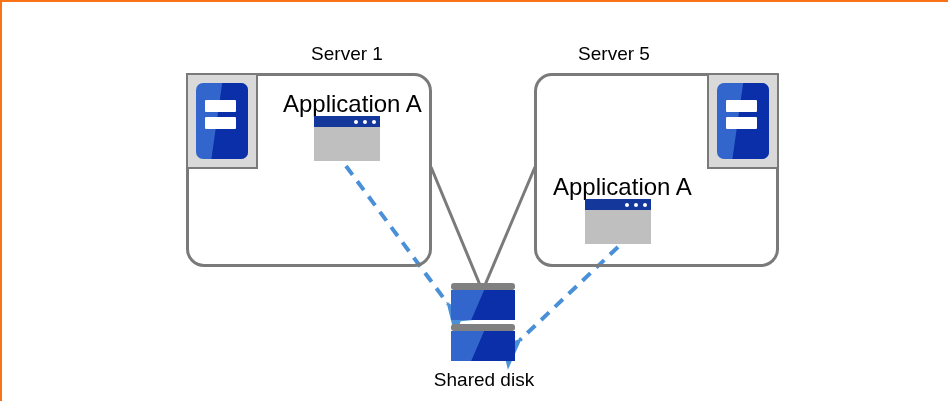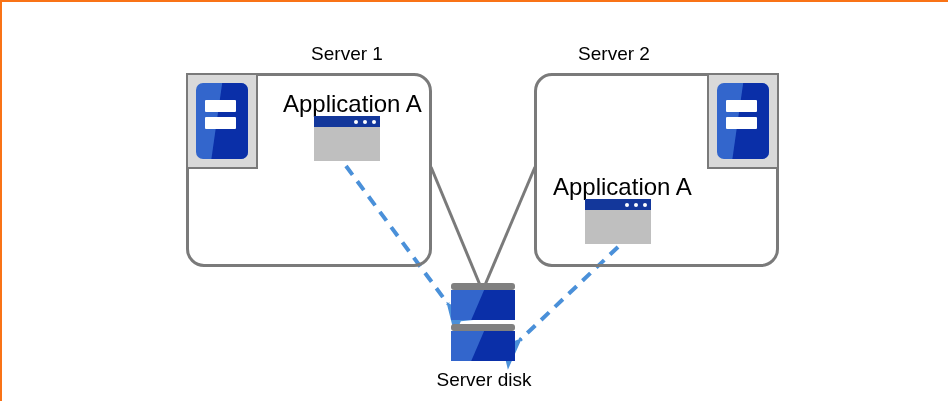--- a/index.html
+++ b/index.html
@@ -215,21 +215,21 @@
   <div class="app-label" id="app1-label">Application A</div>
 
   <div class="app-window" id="app1-window">
     <div class="titlebar">
       <span class="dot d1"></span>
       <span class="dot d2"></span>
       <span class="dot d3"></span>
     </div>
   </div>
 
-  <div class="server-caption" id="server2-caption">Server 2</div>
+  <div class="server-caption" id="server2-caption">Server 5</div>
 
   <div class="server-box" id="server2-box"></div>
 
   <div class="server-icon" id="server2-icon">
     <div class="chassis">
       <div class="shade"></div>
       <div class="bar b1"></div>
       <div class="bar b2"></div>
     </div>
   </div>
@@ -248,15 +248,15 @@
     <div class="platter-cap cap-top"></div>
     <div class="platter-body body-top">
       <div class="shade"></div>
     </div>
     <div class="platter-cap cap-mid"></div>
     <div class="platter-body body-bot">
       <div class="shade"></div>
     </div>
   </div>
 
-  <div id="disk-label">Server disk</div>
+  <div id="disk-label">Shared disk</div>
 
 </div>
 
 </body></html>

